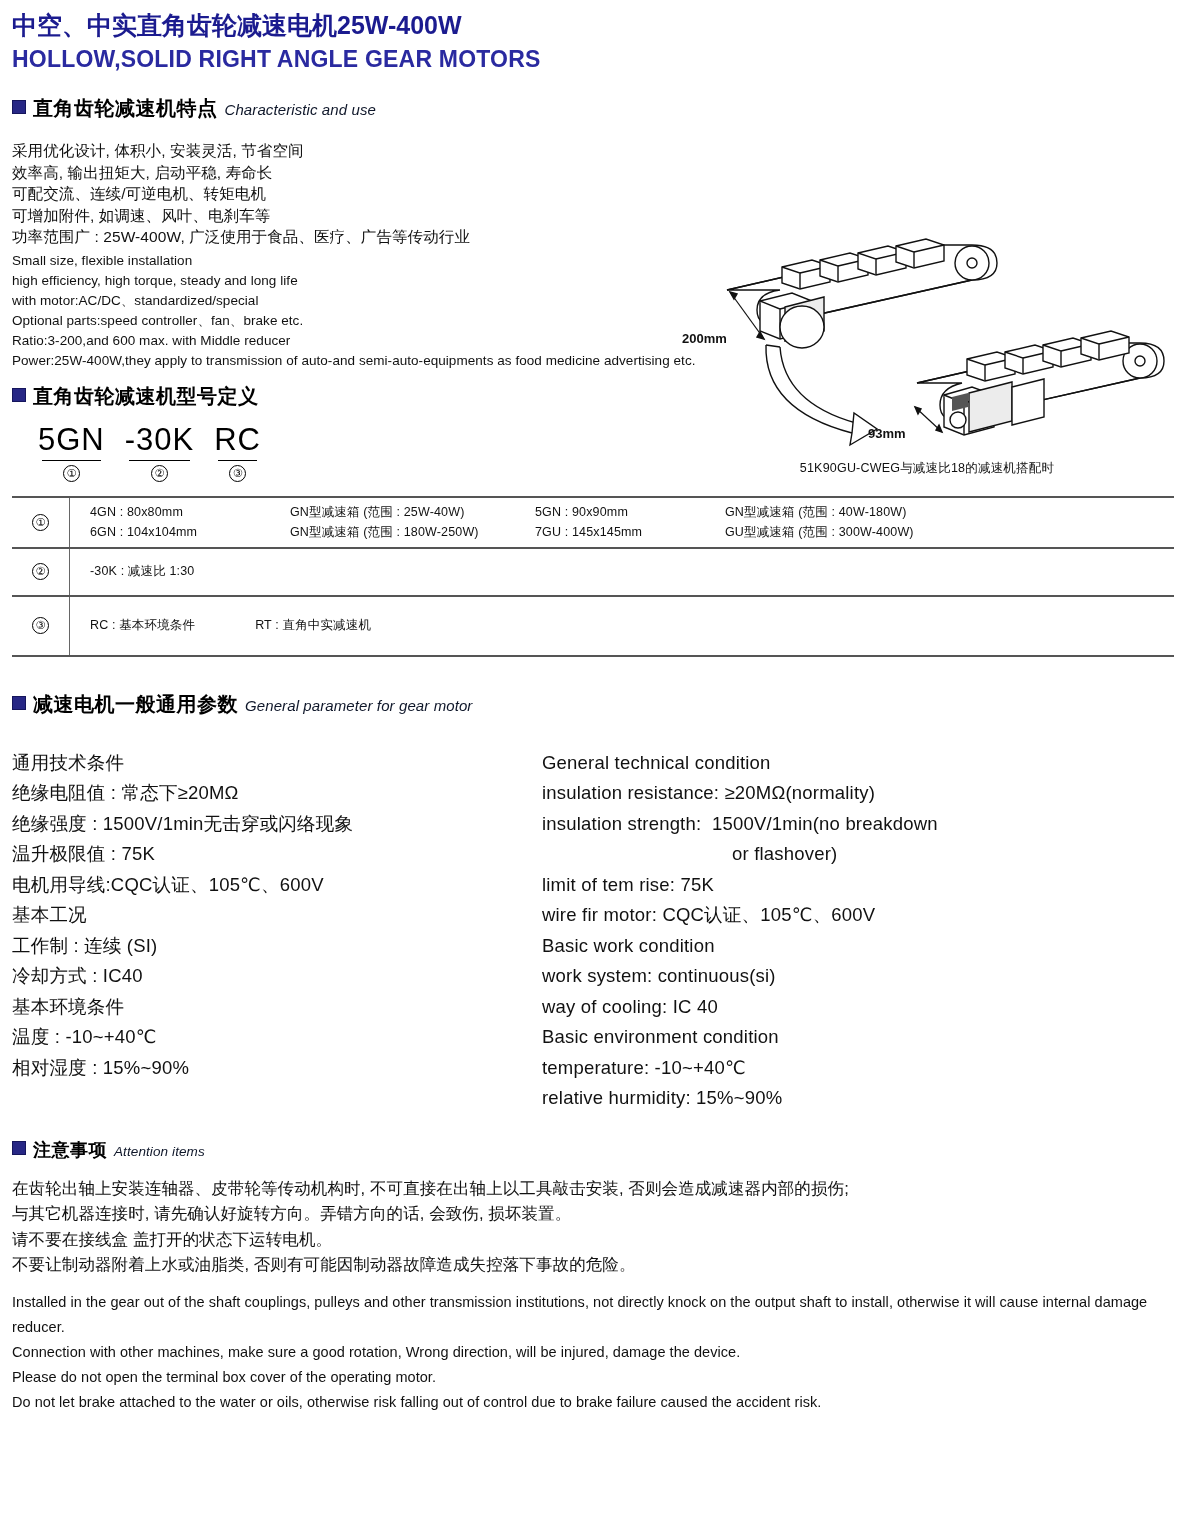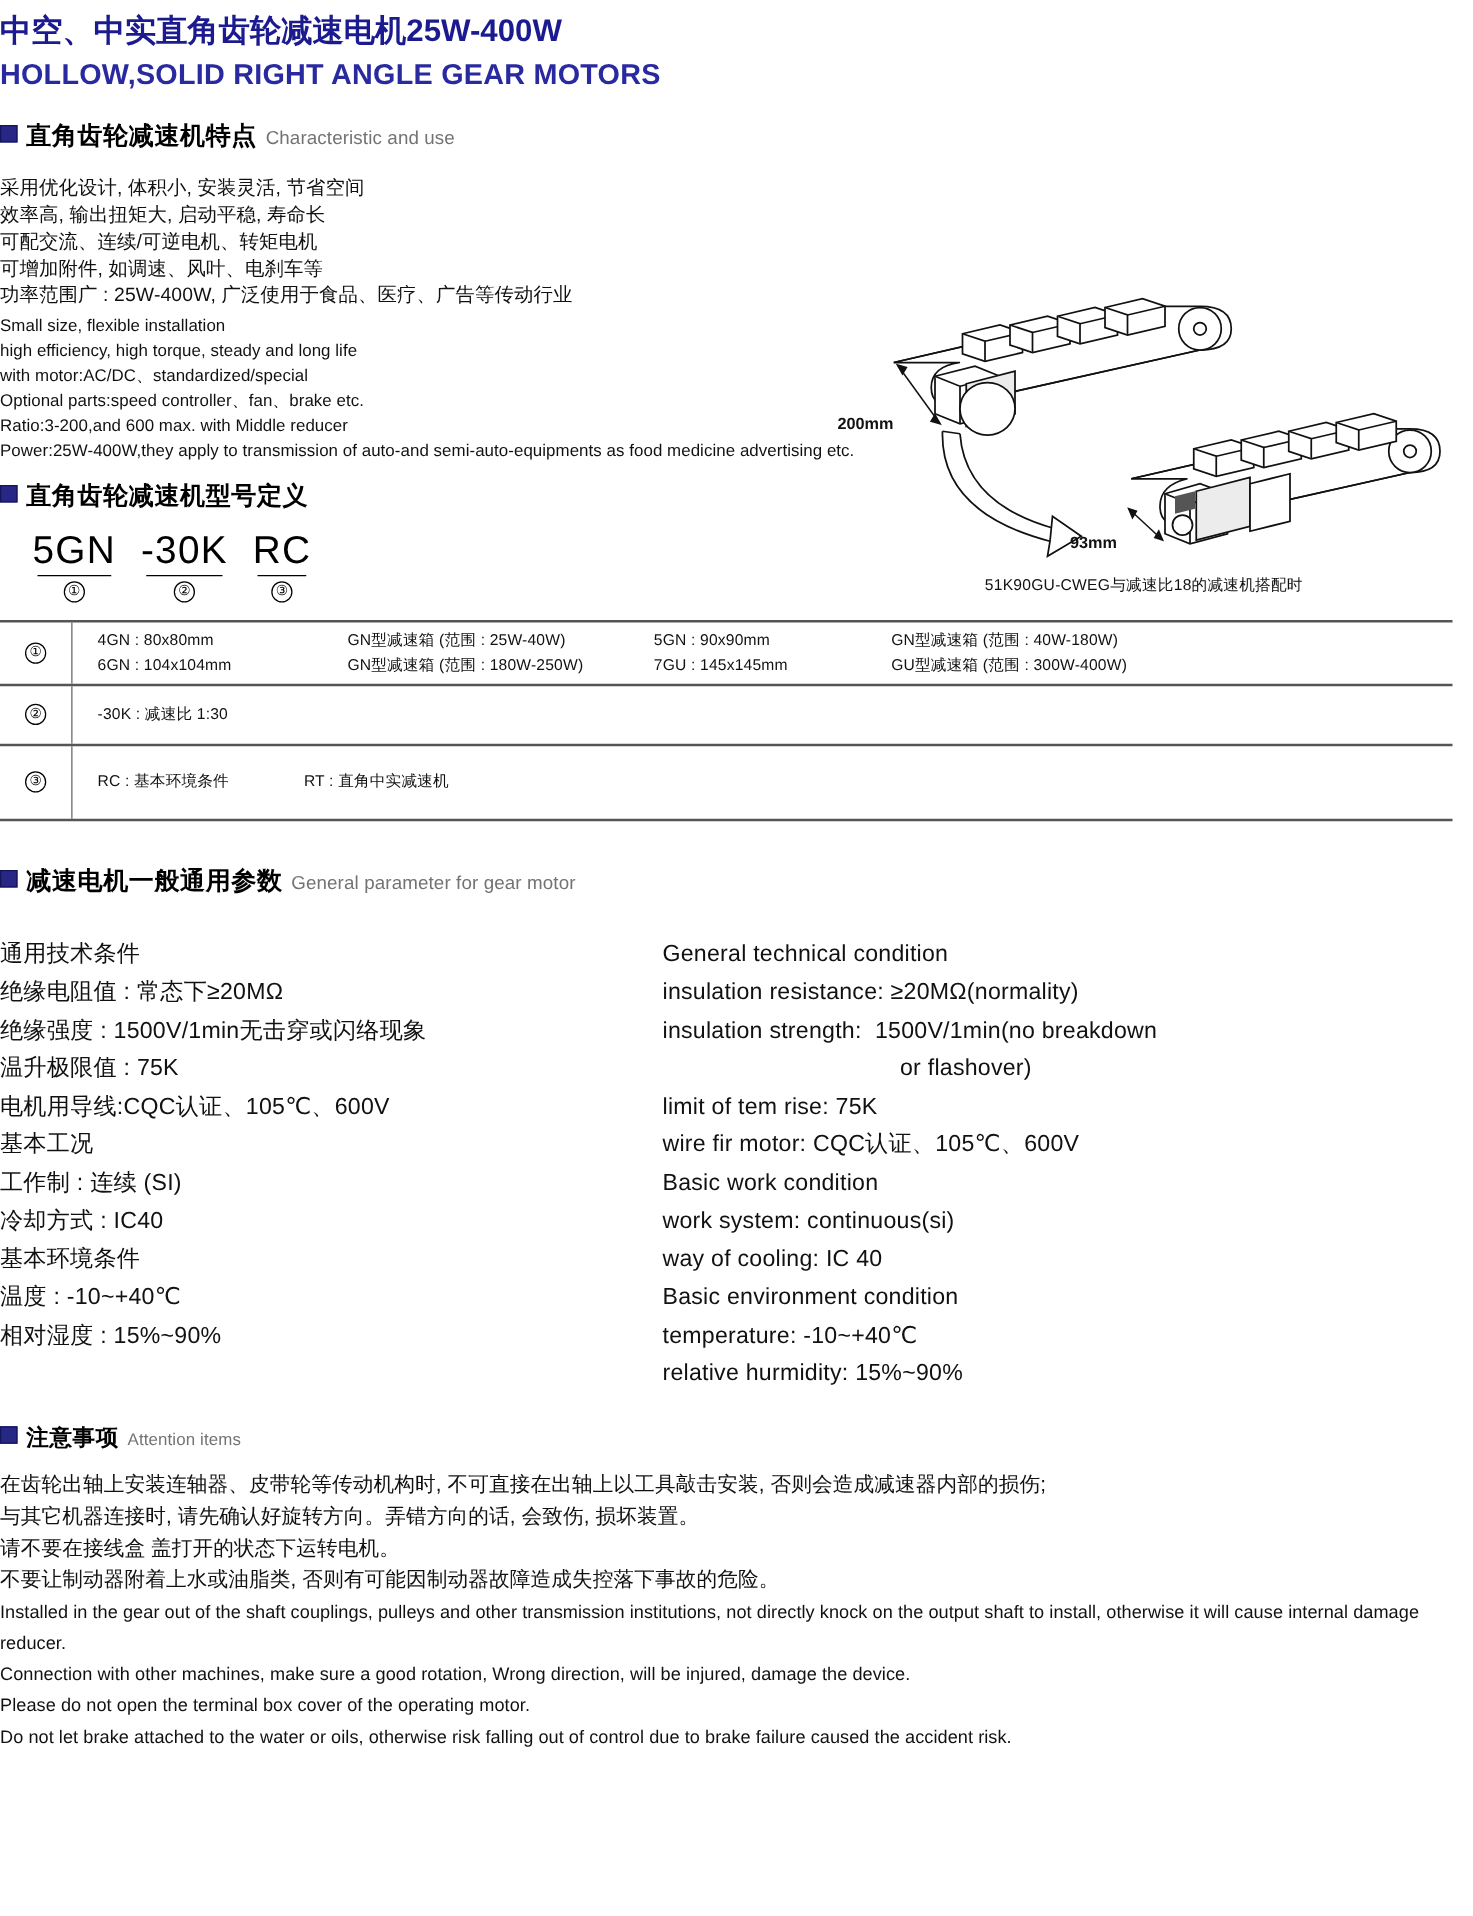--- a/index.html
+++ b/index.html
@@ -4,21 +4,21 @@
 <style>
   * { box-sizing: border-box; margin: 0; padding: 0; }
   html, body {
     width: 1178px;
     height: 1533px;
     background: #ffffff;
     font-family: "Liberation Sans", "DejaVu Sans", sans-serif;
     color: #111;
     overflow: hidden;
   }
-  .page { position: relative; width: 1178px; height: 1371px; padding: 0 0; }
+  .page { position: relative; width: 1178px; height: 1371px; padding: 0 12px; }
 
   
   .title-cn {
     font-size: 25px;
     font-weight: bold;
     color: #1b1b8f;
     letter-spacing: 0px;
     line-height: 1.1;
     padding-top: 12px;
   }
@@ -35,21 +35,21 @@
   .sec-head { display: flex; align-items: baseline; gap: 7px; }
   .sq {
     display: inline-block;
     width: 14px; height: 14px;
     background: #272785;
     border: 1px solid #15155c;
     flex: 0 0 auto;
     position: relative; top: -1px;
   }
   .sec-cn { font-size: 20px; font-weight: bold; color: #000; letter-spacing: 0.5px; }
-  .sec-en { font-size: 15px; font-weight: normal; color: #737373; letter-spacing: 0.1px; }
+  .sec-en { font-size: 15px; font-weight: normal; color: #0f172a; letter-spacing: 0.1px; font-style: italic; }
 
   
   .features { position: relative; margin-top: 18px; }
   .feat-cn { font-size: 15.5px; line-height: 21.5px; color: #111; letter-spacing: 0.1px; }
   .feat-en { font-size: 13.5px; line-height: 20px; color: #111; letter-spacing: 0.05px; }
   .feat-cn-block { margin-top: 2px; }
   .feat-en-block { margin-top: 3px; }
 
   
   .illus {
@@ -133,21 +133,21 @@
   .gen-cols { display: flex; margin-top: 30px; }
   .gen-left { width: 530px; flex: 0 0 530px; }
   .gen-right { flex: 1 1 auto; }
   .gen-line { font-size: 18.5px; line-height: 30.5px; color: #111; letter-spacing: 0.2px; white-space: pre; }
   .gen-line.indent { padding-left: 190px; }
 
   
   .att-sec { margin-top: 24px; }
   .att-cn { margin-top: 14px; }
   .att-cn p { font-size: 16.5px; line-height: 25.5px; color: #111; letter-spacing: 0.1px; }
-  .att-en { }
+  .att-en { margin-top: 12px; }
   .att-en p { font-size: 14.5px; line-height: 25px; color: #111; letter-spacing: 0.05px; }
 </style>
 </head>
 <body>
 
 <div class="page">
 
   <div class="title-cn">中空、中实直角齿轮减速电机25W-400W</div>
   <div class="title-en">HOLLOW,SOLID RIGHT ANGLE GEAR MOTORS</div>
 

